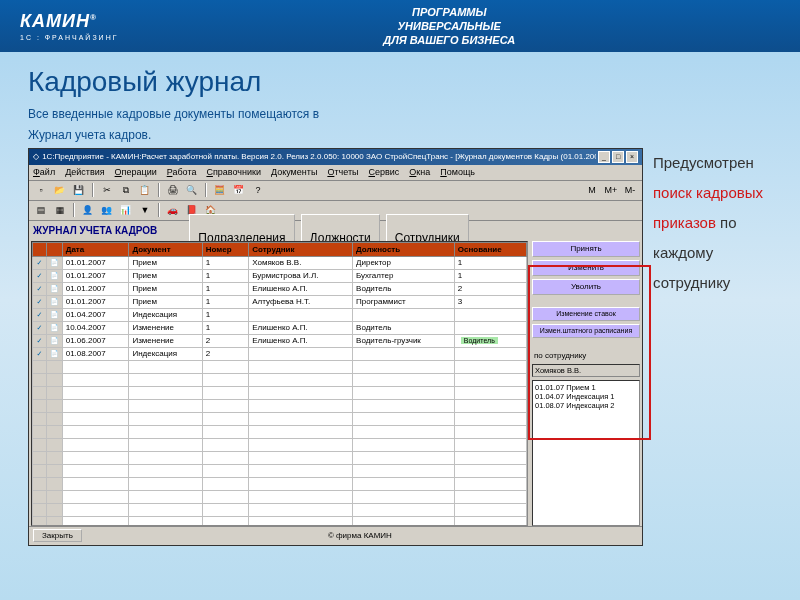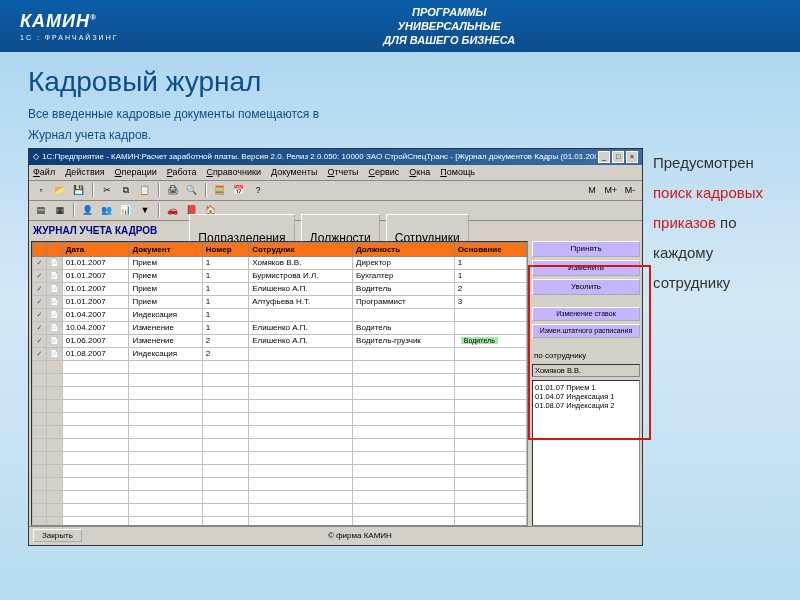--- a/index.html
+++ b/index.html
@@ -21,21 +21,21 @@
 .menuitem{cursor:pointer}
 .toolbar{height:20px;background:#d4d0c8;display:flex;align-items:center;padding:0 4px;gap:3px;border-bottom:1px solid #888}
 .tool{width:16px;height:16px;border:1px solid #d4d0c8;display:inline-flex;align-items:center;justify-content:center;font-size:9px;cursor:pointer}
 .tool-sep{width:2px;height:14px;border-left:1px solid #888;border-right:1px solid #fff;margin:0 2px}
 .journal-header{display:flex;align-items:center;height:20px;padding:2px 4px;gap:6px}
 .journal-title{font-weight:bold;font-size:10px;color:#000080}
 .jbtn{height:25px;padding:16px 8px;background:#d4d0c8;border:1px outset #fff;font-size:12px;cursor:pointer}
 .app-body{flex:1;display:flex;gap:4px;padding:0 2px;overflow:hidden}
 .grid-wrap{flex:1;border:1px inset #888;background:#fff;display:flex;flex-direction:column;overflow:hidden}
 .grid{width:100%;border-collapse:collapse;font-size:8px}
-.grid th{background:#f97316;border:1px solid #888;padding:1px 3px;font-weight:bold;text-align:left;height:14px;white-space:nowrap}
+.grid th{background:#c2410c;border:1px solid #888;padding:1px 3px;font-weight:bold;text-align:left;height:14px;white-space:nowrap}
 .grid td{border:1px solid #c0c0c0;padding:1px 3px;height:13px;white-space:nowrap;overflow:hidden}
 .mcol{width:14px;background:#d4d0c8;border:1px solid #888}
 .side-panel{width:108px;display:flex;flex-direction:column;gap:3px;padding-top:0}
 .side-btn{height:16px;background:#c4b5fd;border:1px outset #fff;font-size:8px;cursor:pointer;display:flex;align-items:center;justify-content:center}
 .side-btn.sm{font-size:7px;height:14px}
 .emp-label{font-size:8px;padding:1px 2px}
 .emp-list{flex:1;background:#fff;border:1px inset #888;font-size:7.5px;padding:2px;min-height:60px}
 .emp-sel{background:#d4d0c8;border:1px inset #888;font-size:7.5px;padding:1px 2px;height:13px}
 .statusbar{height:19px;background:#d4d0c8;border-top:1px solid #888;display:flex;align-items:center;padding:0 4px;font-size:8px;justify-content:space-between}
 .sb-btn{border:1px outset #fff;padding:1px 8px;cursor:pointer}

